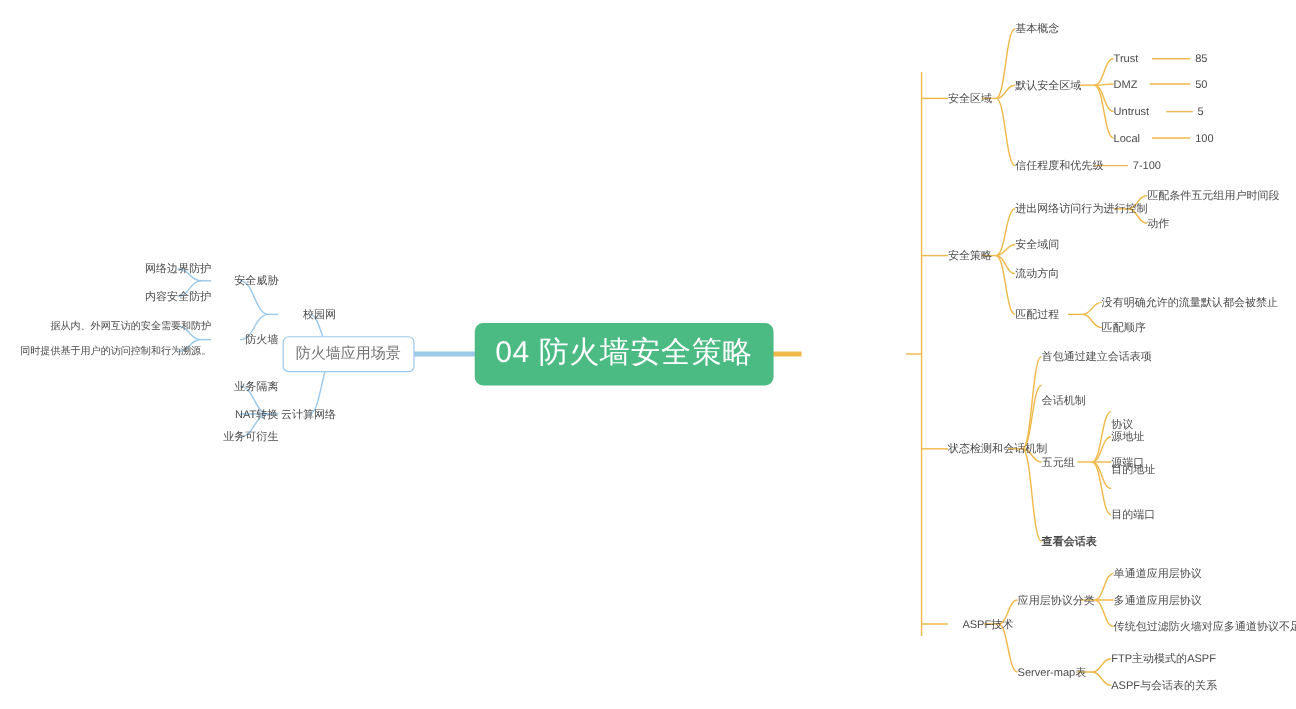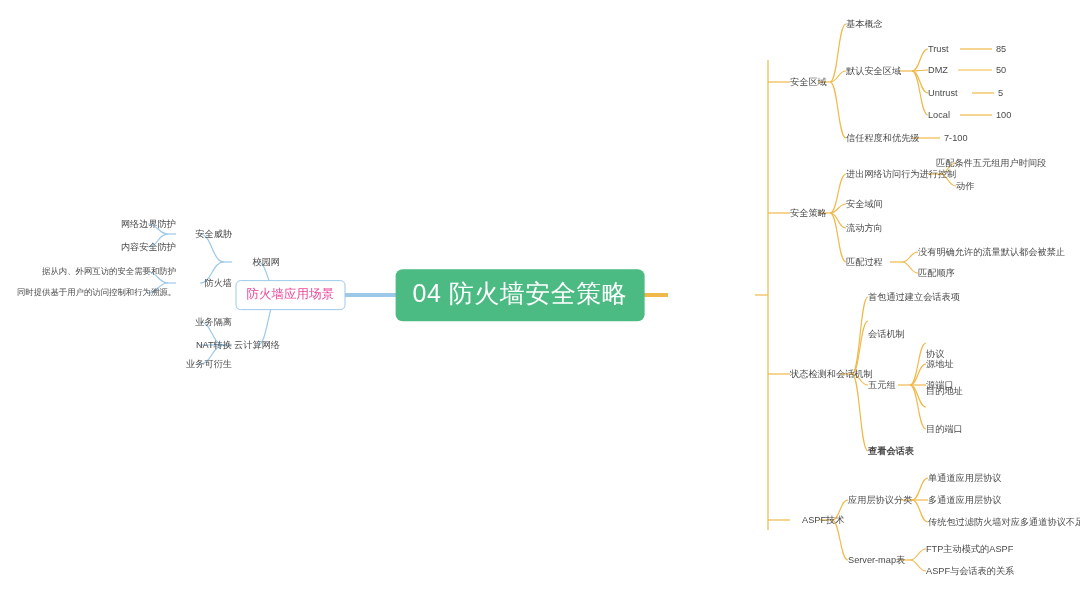--- a/index.html
+++ b/index.html
@@ -39,21 +39,21 @@
     letter-spacing: 0.5px;
     font-weight: 400;
   }
   
   .branch-node {
     border: 1.3px solid #9cc9ea;
     border-radius: 5px;
     background: #ffffff;
     font-size: 12.5px;
     padding: 7px 10px;
-    color: #ec4899;
+    color: #737373;
   }
   .branch-node.right {
     border-color: #f0b94b;
   }
   
   .leaf {
     font-size: 9.2px;
     color: #4a4a4a;
   }
   .leaf.small {
@@ -191,21 +191,21 @@
   <div class="node leaf value anchor-l" style="left:996px; top:70px;">50</div>
   <div class="node leaf anchor-l" style="left:928px; top:93px;">Untrust</div>
   <div class="node leaf value anchor-l" style="left:998px; top:93px;">5</div>
   <div class="node leaf anchor-l" style="left:928px; top:115px;">Local</div>
   <div class="node leaf value anchor-l" style="left:996px; top:115px;">100</div>
   <div class="node leaf anchor-l" style="left:846px; top:138px;">信任程度和优先级</div>
   <div class="node leaf value anchor-l" style="left:944px; top:138px;">7-100</div>
 
   <div class="node leaf anchor-l" style="left:790px; top:213px;">安全策略</div>
   <div class="node leaf anchor-l" style="left:846px; top:174px;">进出网络访问行为进行控制</div>
-  <div class="node leaf anchor-l" style="left:936px; top:163px;">匹配条件五元组用户时间段</div>
+  <div class="node leaf anchor-l" style="left:956px; top:163px;">匹配条件五元组用户时间段</div>
   <div class="node leaf anchor-l" style="left:956px; top:186px;">动作</div>
   <div class="node leaf anchor-l" style="left:846px; top:204px;">安全域间</div>
   <div class="node leaf anchor-l" style="left:846px; top:228px;">流动方向</div>
   <div class="node leaf anchor-l" style="left:846px; top:262px;">匹配过程</div>
   <div class="node leaf anchor-l" style="left:918px; top:252px;">没有明确允许的流量默认都会被禁止</div>
   <div class="node leaf anchor-l" style="left:918px; top:273px;">匹配顺序</div>
 
   <div class="node leaf anchor-l" style="left:790px; top:374px;">状态检测和会话机制</div>
   <div class="node leaf anchor-l" style="left:868px; top:297px;">首包通过建立会话表项</div>
   <div class="node leaf anchor-l" style="left:868px; top:334px;">会话机制</div>

